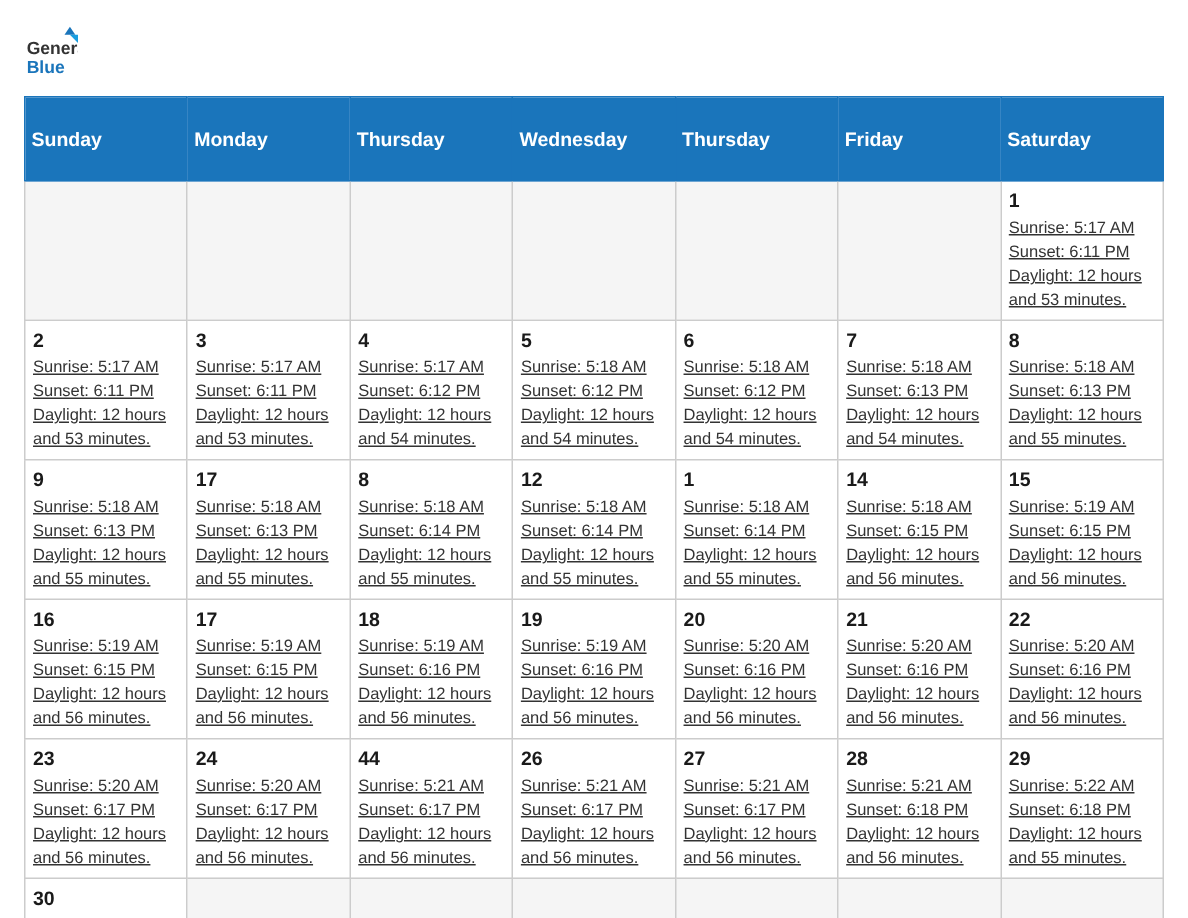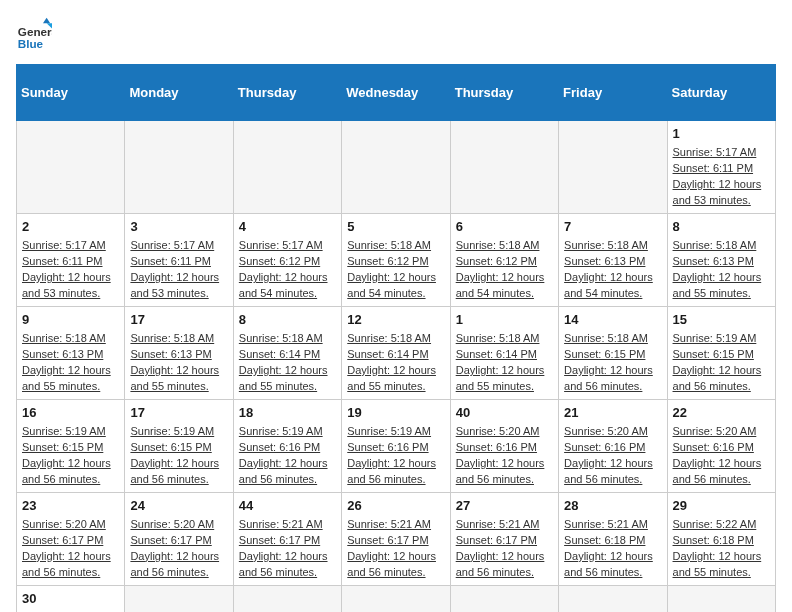--- a/index.html
+++ b/index.html
@@ -193,21 +193,21 @@
         </td>
         <td>
           <span class="day-number">18</span>
           <div class="day-info">Sunrise: 5:19 AM<br>Sunset: 6:16 PM<br>Daylight: 12 hours and 56 minutes.</div>
         </td>
         <td>
           <span class="day-number">19</span>
           <div class="day-info">Sunrise: 5:19 AM<br>Sunset: 6:16 PM<br>Daylight: 12 hours and 56 minutes.</div>
         </td>
         <td>
-          <span class="day-number">40</span>
+          <span class="day-number">20</span>
           <div class="day-info">Sunrise: 5:20 AM<br>Sunset: 6:16 PM<br>Daylight: 12 hours and 56 minutes.</div>
         </td>
         <td>
           <span class="day-number">21</span>
           <div class="day-info">Sunrise: 5:20 AM<br>Sunset: 6:16 PM<br>Daylight: 12 hours and 56 minutes.</div>
         </td>
         <td>
           <span class="day-number">22</span>
           <div class="day-info">Sunrise: 5:20 AM<br>Sunset: 6:16 PM<br>Daylight: 12 hours and 56 minutes.</div>
         </td>

